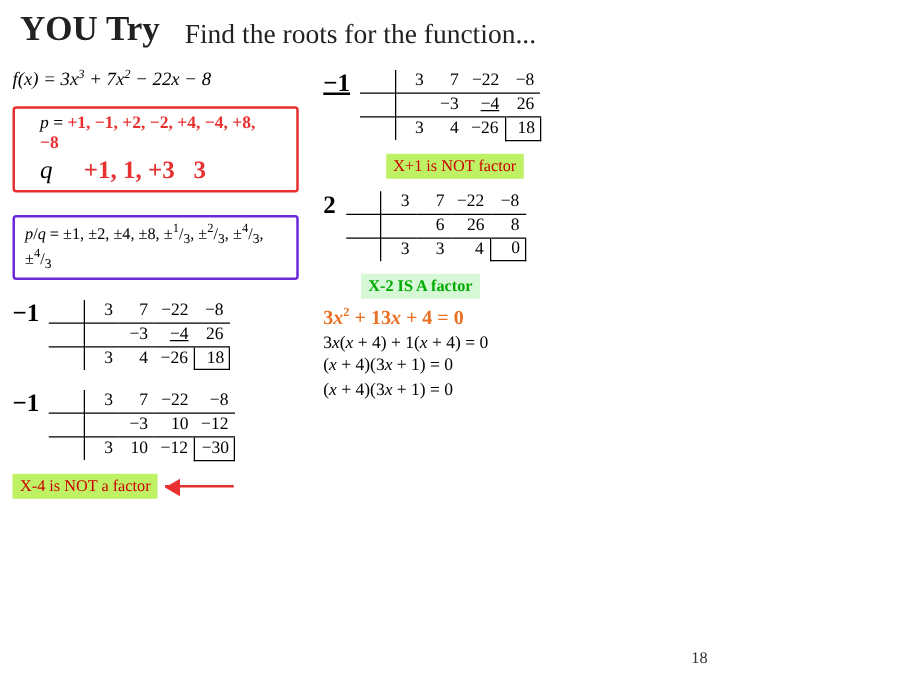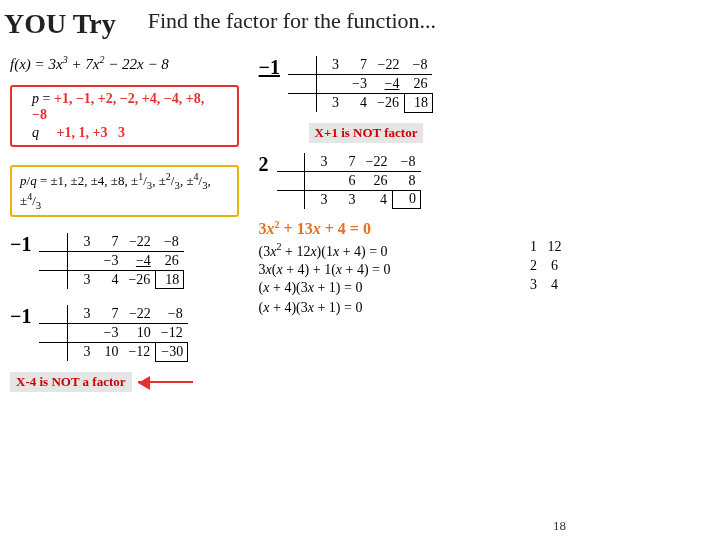--- a/index.html
+++ b/index.html
@@ -8,23 +8,23 @@
       height: 540px;
       background: white;
       font-family: 'Times New Roman', Times, serif;
       overflow: hidden;
       position: relative;
     }
 
     
     #header {
       display: flex;
-      align-items: flex-start;
-      padding: 8px 4px;
-      gap: 32px;
+      align-items: flex-end;
+      padding: 8px 16px;
+      gap: 20px;
     }
     #you-try {
       font-size: 28px;
       font-weight: bold;
       color: #222;
     }
     #find-roots {
       font-size: 22px;
       color: #222;
     }
@@ -55,21 +55,21 @@
     .pq-box {
       border: 2px solid #e83030;
       border-radius: 3px;
       padding: 4px 20px;
       margin: 6px 0;
       display: inline-block;
       font-size: 15px;
     }
 
     .pq-box-green {
-      border: 2px solid #eab308;
+      border: 2px solid #6d28d9;
       border-radius: 3px;
       padding: 4px 8px;
       margin: 6px 0;
       display: inline-block;
       font-size: 13px;
     }
 
     
     .syn-div {
       display: inline-block;
@@ -91,25 +91,25 @@
 
     
     .bottom-border td {
       border-bottom: 1px solid #000;
     }
     .left-col-border td:first-child {
       border-right: 1px solid #000;
     }
 
     .badge-red {
-      background: #e5e5e5;
+      background: #bef264;
       border-color: #c00;
       color: #c00;
       font-size: 13px;
-      font-weight: bold;
+      font-weight: normal;
       padding: 2px 6px;
       display: inline-block;
     }
 
     .badge-green {
       background: #d7f8d7;
       border-color: #0a0;
       color: #0a0;
       font-size: 13px;
       font-weight: bold;
@@ -175,37 +175,37 @@
       font-size: 14px;
     }
 
     sup { font-size: 10px; }
   </style>
 </head>
 <body>
 
 <div id="header">
   <div id="you-try">YOU Try</div>
-  <div id="find-roots">Find the factor for the function...</div>
+  <div id="find-roots">Find the roots for the function...</div>
 </div>
 
 <div id="content">
 
   <div id="left-col">
 
     <div class="section-block">
       <div class="fx-line">
         <i>f</i>(<i>x</i>) = 3<i>x</i><sup>3</sup> + 7<i>x</i><sup>2</sup> − 22<i>x</i> − 8
       </div>
     </div>
 
     <div class="section-block">
       <div class="pq-box">
         <div style="font-size:14px;"><i>p</i> = <span class="highlight-red">+1, −1, +2, −2, +4, −4, +8, −8</span></div>
-        <div style="font-size:14px; margin-top:2px;"><i>q</i> &nbsp;&nbsp;&nbsp; <span class="highlight-red">+1, 1, +3 &nbsp; 3</span></div>
+        <div style="font-size:20px; margin-top:2px;"><i>q</i> &nbsp;&nbsp;&nbsp; <span class="highlight-red">+1, 1, +3 &nbsp; 3</span></div>
       </div>
     </div>
 
     <div class="section-block">
       <div class="pq-box-green">
         <span style="font-size:13px;"><i>p</i>/<i>q</i> = ±1, ±2, ±4, ±8, ±<sup>1</sup>/<sub>3</sub>, ±<sup>2</sup>/<sub>3</sub>, ±<sup>4</sup>/<sub>3</sub>, ±<sup>4</sup>/<sub>3</sub></span>
       </div>
     </div>
 
     <div class="section-block" style="display:flex; align-items:flex-start; gap:8px;">
@@ -338,43 +338,38 @@
             <td>3</td>
                 <td>3</td>
                 <td>4</td>
                 <td style="border:1.5px solid #000; padding:0 4px;">0</td>
           </tr>
         </tbody>
           </table>
       </div>
     </div>
 
+    <div style="margin: 2px 0 6px 30px;">
+      <div class="badge-green">X-2 IS A factor</div>
+    </div>
 
     <div style="display:flex; align-items:flex-start; gap:8px;">
       <div style="flex:1;">
 
         <div style="color:#e87020; font-size:16px; font-weight:bold; margin-bottom:3px;">
           3<i>x</i><sup>2</sup> + 13<i>x</i> + 4 = 0
-        </div>
-        <div class="eq-block">
-          (3<i>x</i><sup>2</sup> + 12<i>x</i>)(1<i>x</i> + 4) = 0
         </div>
         <div class="eq-block">
           3<i>x</i>(<i>x</i> + 4) + 1(<i>x</i> + 4) = 0
         </div>
         <div class="eq-block">
           (<i>x</i> + 4)(3<i>x</i> + 1) = 0
         </div>
         <div class="eq-block" style="margin-top:4px;">
           (<i>x</i> + 4)(3<i>x</i> + 1) = 0
         </div>
       </div>
 
-      <div style="display:flex; flex-direction:column; font-size:14px; margin-top:20px; gap:3px; min-width:36px;">
-        <div>1 &nbsp; 12</div>
-        <div>2 &nbsp;&nbsp; 6</div>
-        <div>3 &nbsp;&nbsp; 4</div>
-      </div>
     </div>
   </div>
 
   <div id="page-num">18</div>
 </div>
 
 </body></html>

